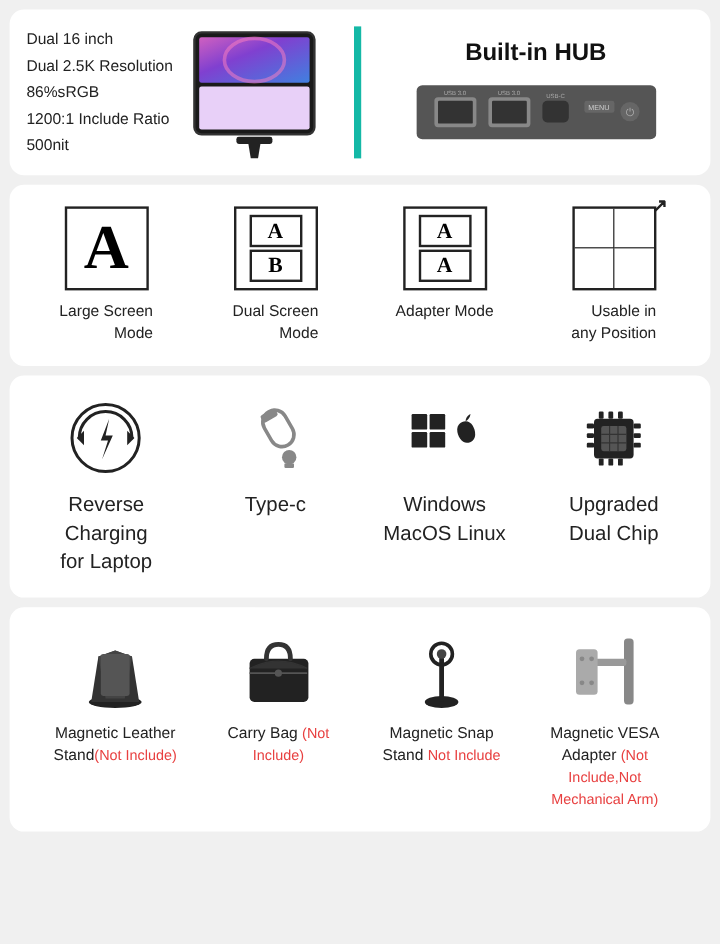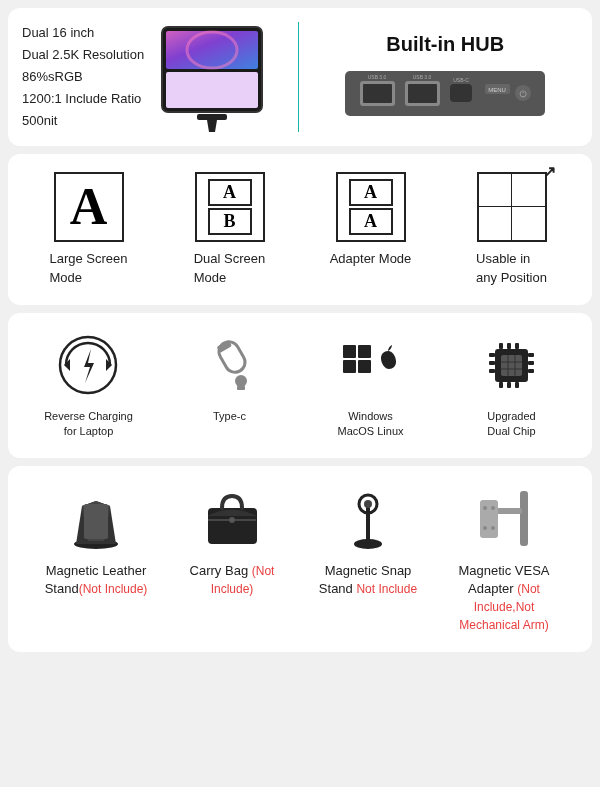--- a/index.html
+++ b/index.html
@@ -45,21 +45,21 @@
     .monitor-svg {
       width: 110px;
       height: 110px;
     }
     .card-1-right {
       flex: 1;
       display: flex;
       flex-direction: column;
       align-items: center;
       justify-content: center;
-      border-left: 1px solid #14b8a6;
+      border-left: 6px solid #14b8a6;
       padding-left: 14px;
     }
     .hub-title {
       font-size: 20px;
       font-weight: bold;
       color: #111;
       margin-bottom: 10px;
     }
     .hub-img {
       width: 100%;
@@ -81,21 +81,21 @@
     .mode-item {
       display: flex;
       flex-direction: column;
       align-items: center;
       gap: 8px;
       width: 120px;
     }
     .mode-label {
       font-size: 13px;
       color: #222;
-      text-align: left;
+      text-align: right;
       line-height: 1.4;
     }
 
     
     .card-3 {
       display: flex;
       justify-content: space-around;
       align-items: flex-start;
       padding: 18px 10px;
     }
@@ -107,21 +107,21 @@
       width: 120px;
     }
     .feature-icon {
       width: 70px;
       height: 70px;
       display: flex;
       align-items: center;
       justify-content: center;
     }
     .feature-label {
-      font-size: 11px;
+      font-size: 17px;
       color: #222;
       text-align: center;
       line-height: 1.4;
     }
 
     
     .card-4 {
       display: flex;
       justify-content: space-around;
       align-items: flex-start;

